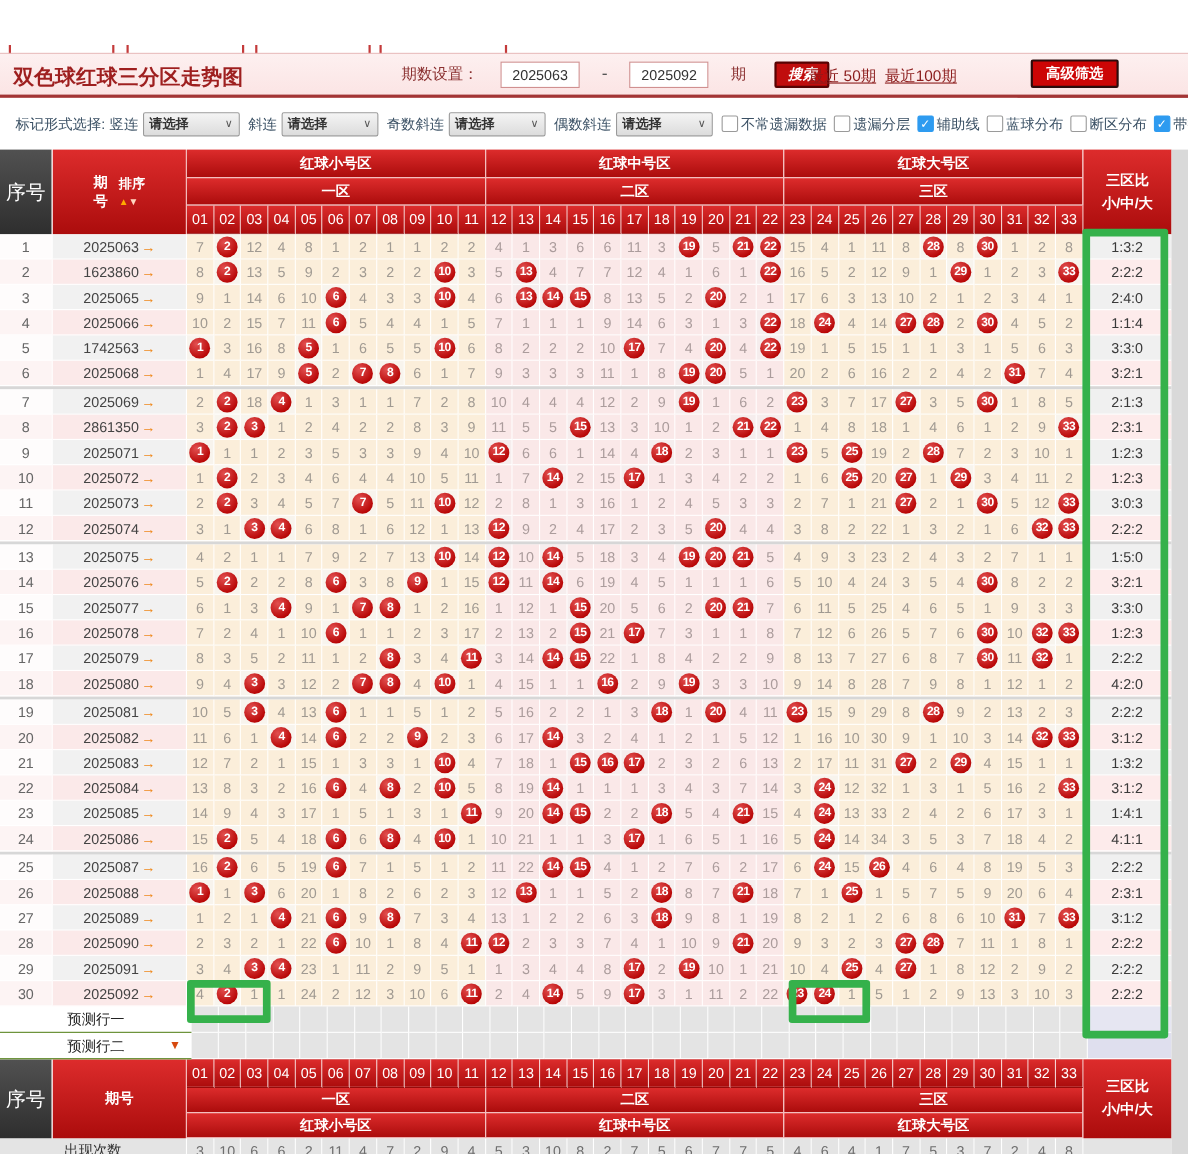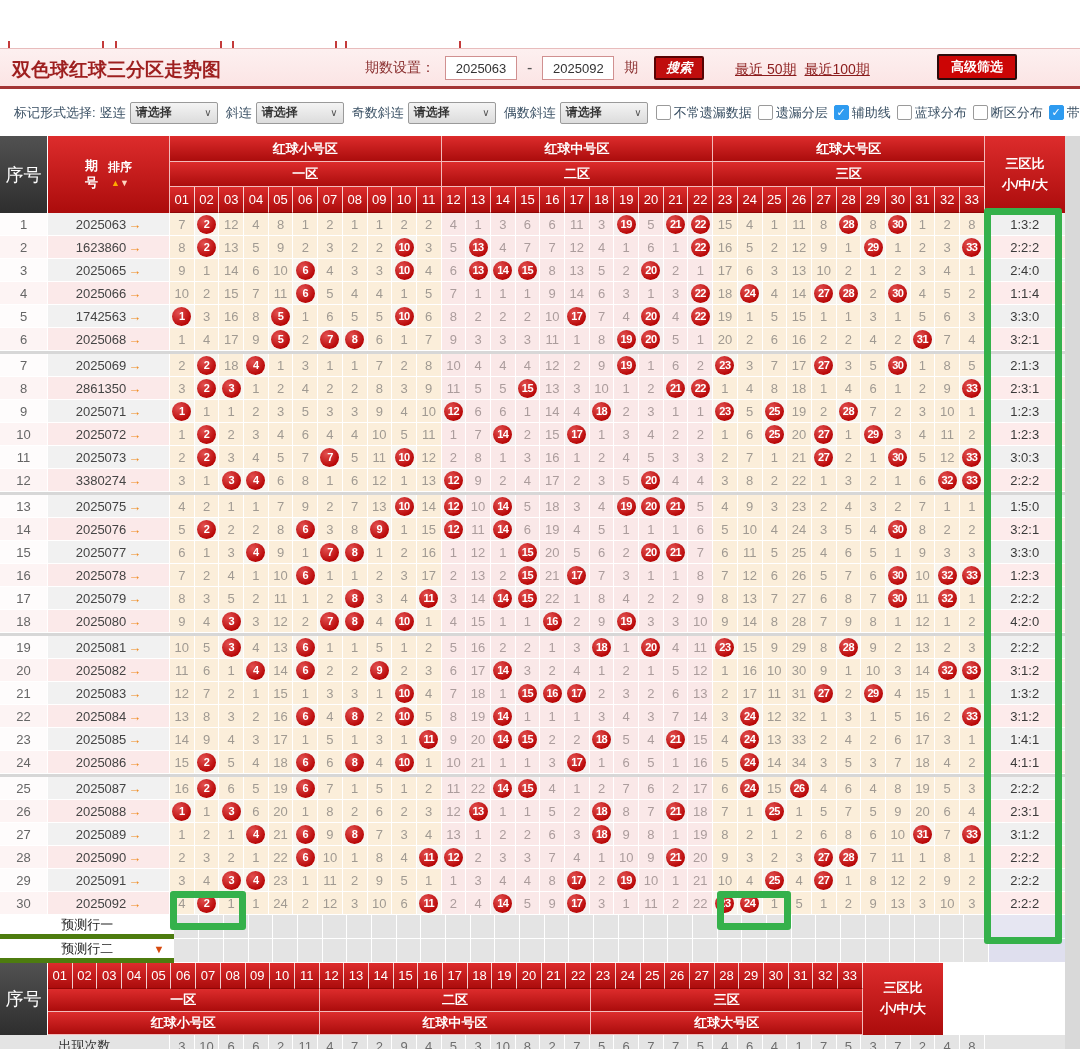--- a/index.html
+++ b/index.html
@@ -9,21 +9,21 @@
 
   
   .tabstub{position:absolute;top:-6px;height:12px;background:#fff;
            border:2px solid #c43a3a;border-radius:2px;}
 
   
   .titlebar{position:absolute;left:0;top:7px;width:1080px;height:38px;
             background:linear-gradient(#fdf0f0,#fbe4e4);border-top:1px solid #e8bcbc;}
   .title{position:absolute;left:12px;top:8px;font-family:"Liberation Serif","DejaVu Serif",serif;
          font-size:19px;font-weight:bold;color:#9e1f1f;}
-  .rangewrap{position:absolute;left:365px;top:6px;height:26px;display:flex;align-items:center;gap:10px;}
+  .rangewrap{position:absolute;left:365px;top:6px;height:26px;display:flex;align-items:center;gap:20px;}
   .rangelbl{font-size:14px;color:#8a3030;}
   .inp{width:66px;height:20px;border:1px solid #d09090;background:#fff;color:#333;
        font-size:13px;text-align:center;font-family:inherit;}
   .dash{color:#555;}
   .unit{font-size:14px;color:#8a3030;}
   .search-btn{margin-left:6px;height:24px;padding:0 10px;background:#c00d0d;color:#fff;
               font-size:13px;font-weight:bold;border:2px solid #570303;border-radius:2px;cursor:pointer;font-family:inherit;font-style:italic;}
   .linkwrap{position:absolute;left:735px;top:12px;display:flex;gap:8px;}
   .linkwrap a{font-size:14px;color:#8b1c1c;text-decoration:underline;cursor:pointer;}
   .adv-btn{position:absolute;left:937px;top:5px;height:26px;padding:0 12px;background:#cc0505;
@@ -57,21 +57,21 @@
   .hper{width:122px;border-right:1px solid #f3baba;}
   .hmid{width:815px;display:flex;flex-direction:column;}
   .hratio{width:80px;flex-direction:column;font-size:13px;font-weight:bold;line-height:1.6;}
   .zrow{display:flex;}
   .zc{font-size:13px;font-weight:bold;border-right:1px solid #f3baba;border-bottom:1px solid #f3baba;}
   .numrow{display:flex;}
   .numc{flex:0 0 calc(815px / 33);font-size:13px;border-right:1px solid rgba(255,255,255,.8);
         border-bottom:1px solid #8f0606;}
   .perh{display:flex;align-items:center;justify-content:center;gap:10px;font-size:13px;font-weight:bold;}
   .ph-ver span{display:block;line-height:1.25;text-align:center;}
-  .ph-sort{text-align:center;font-size:12px;line-height:1.2;cursor:pointer;}
+  .ph-sort{font-size:12px;line-height:1.2;cursor:pointer;}
   .arrs .up{color:#ffaa00;font-size:9px;}
   .arrs .dn{color:#ffd6c0;font-size:9px;}
 
   
   .trow{display:flex;width:1065px;height:23px;}
   .seq{width:48px;font-size:13px;color:#666;border-right:1px solid #fff;border-bottom:1px solid #fff;}
   .per{width:122px;font-size:13px;color:#444;border-right:1px solid #fff;border-bottom:1px solid #fff;gap:2px;}
   .per .arr{color:#ef891d;font-weight:bold;font-size:13px;}
   .n{flex:0 0 calc(815px / 33);font-size:13px;color:#a09a92;border-right:1px solid #fff;border-bottom:1px solid #fff;}
   .n.z2{color:#ab9c9c;}
@@ -82,21 +82,21 @@
   .n.hasball.z1,.n.hasball.z3{background:#f8f4ed;} .n.hasball.z2{background:#f6eded;}
   .odd .ratio{background:#f0f0f0;} .even .ratio{background:#fdebeb;}
   .ball{width:19px;height:19px;border-radius:50%;
         background:radial-gradient(circle at 35% 30%,#e25050,#b70404 75%);
         color:#fff;font-size:11px;font-weight:bold;display:flex;align-items:center;
         justify-content:center;letter-spacing:-0.5px;}
   .gdiv{width:1065px;height:3px;background:#d7d7d7;}
 
   
   .pred{display:flex;width:1065px;height:24px;}
-  .predlbl{width:184px;background:#fff;font-size:13px;color:#222;border-bottom:5px solid #4d7c0f;position:relative;}
+  .predlbl{width:184px;background:#fff;font-size:13px;color:#222;border-bottom:1px solid #4d7c0f;position:relative;}
   .predlbl .pdn{position:absolute;right:10px;color:#d6490e;font-size:11px;}
   .pred .n{background:#e4e4e4;color:#e4e4e4;}
   .pred .ratio.p1{background:#e6e6f2;}
   .pred .ratio.p2{background:#dfdfee;}
 
   
   .srow{display:flex;width:1065px;height:23px;}
   .slabel{width:170px;font-size:13px;color:#333;border-right:1px solid #fff;border-bottom:1px solid #fff;}
   .sval{flex:0 0 calc(815px / 33);font-size:13px;color:#6e6e6e;border-right:1px solid #fff;border-bottom:1px solid #fff;}
   .sratio{width:80px;border-bottom:1px solid #fff;}
@@ -837,21 +837,21 @@
         <div class="c n z3">5</div>
         <div class="c n z3">12</div>
         <div class="c n z3 hasball">
           <span class="ball">33</span>
         </div>
         <div class="c ratio">3:0:3</div>
       </div>
       <div class="trow even">
       <div class="c seq">12</div>
       <div class="c per">
-          <span>3380274</span>
+          <span>2025074</span>
           <span class="arr">→</span>
         </div>
         <div class="c n z1">3</div>
         <div class="c n z1">1</div>
         <div class="c n z1 hasball">
           <span class="ball">3</span>
         </div>
         <div class="c n z1 hasball">
           <span class="ball">4</span>
         </div>
@@ -1920,20 +1920,21 @@
         <div class="c n"></div>
         <div class="c n"></div>
         <div class="c n"></div>
         <div class="c n"></div>
         <div class="c n"></div>
         <div class="c n"></div>
         <div class="c ratio p2"></div>
       </div>
       <div class="hdr" style="height:72px">
     <div class="c hseq">序号</div>
+    <div class="c hper redcell" style="font-size:13px;font-weight:bold">期号</div>
     <div class="hmid">
           <div class="numrow" style="height:26px">
             <div class="c numc redcell">01</div>
             <div class="c numc redcell">02</div>
             <div class="c numc redcell">03</div>
             <div class="c numc redcell">04</div>
             <div class="c numc redcell">05</div>
             <div class="c numc redcell">06</div>
             <div class="c numc redcell">07</div>
             <div class="c numc redcell">08</div>

